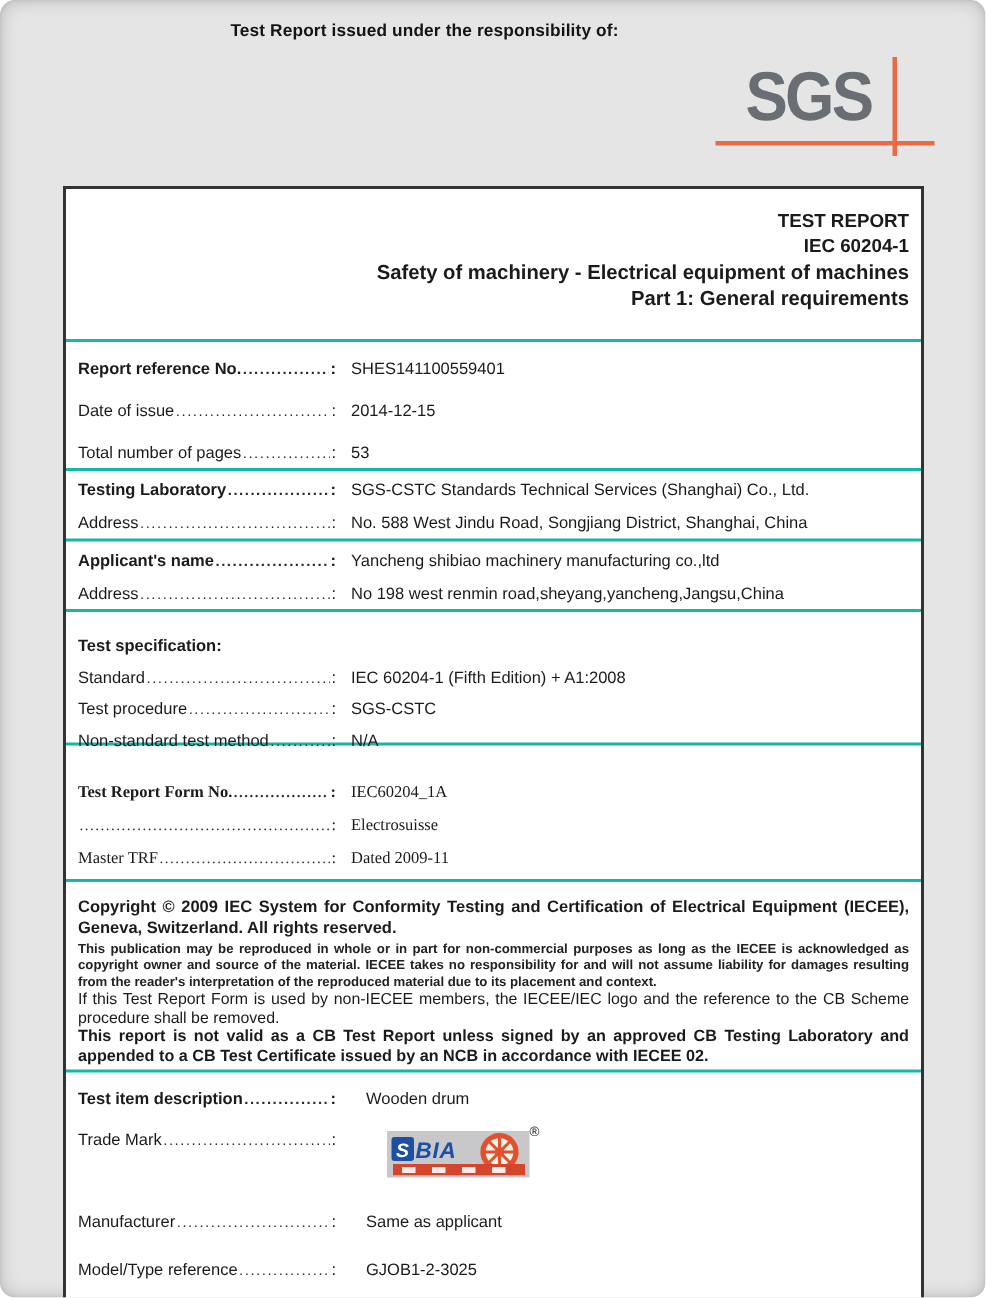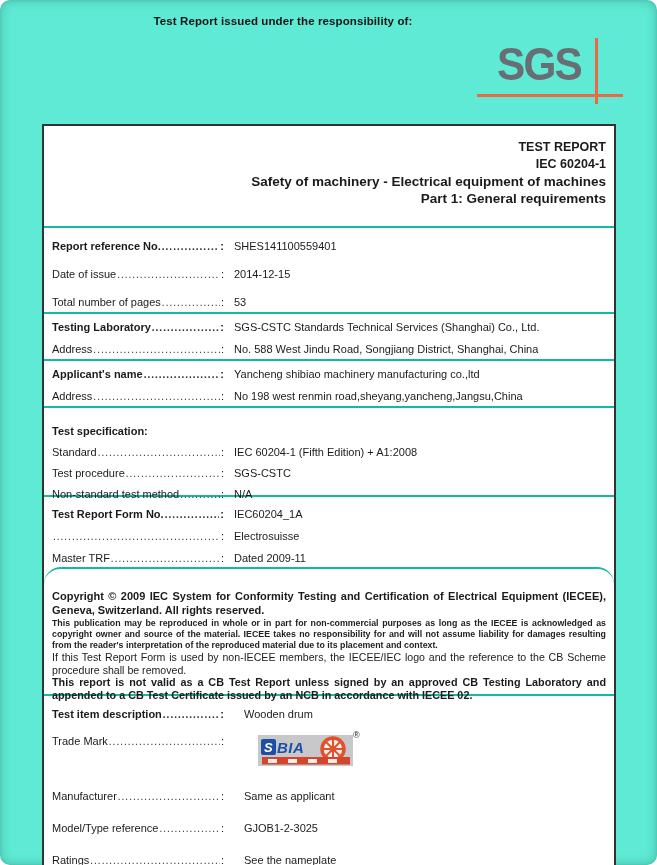--- a/index.html
+++ b/index.html
@@ -2,21 +2,21 @@
 <html><head>
 <meta charset="utf-8">
 <style>
   html,body { margin:0; padding:0; }
   body {
     width:657px; height:865px; position:relative; background:#ffffff;
     font-family:"Liberation Sans", sans-serif; color:#1b1b1b;
     -webkit-font-smoothing:antialiased;
   }
   .scan {
-    position:absolute; inset:0; border-radius:10px; background:#5eead4;
+    position:absolute; inset:0; border-radius:10px; background:#e5e5e5;
     box-shadow: inset 0 0 12px rgba(0,0,0,0.20), inset 0 0 3px rgba(0,0,0,0.10);
     overflow:hidden;
   }
   
   .issued-line {
     position:absolute; top:15px; left:0; width:566px; text-align:center;
     font-weight:bold; font-size:11.5px; color:#141414; letter-spacing:0.1px;
   }
   .sgs-text {
     position:absolute; top:44px; left:497px; font-size:46px; font-weight:bold;
@@ -36,22 +36,22 @@
   .sec.first { border-top:none; }
 
   .sec-title { height:100px; padding-top:13px; text-align:right; font-weight:bold; }
   .sec-title .t-sm { font-size:12.5px; line-height:17px; }
   .sec-title .t-lg { font-size:13.5px; line-height:17px; }
 
   .sec-a { height:86px; padding-top:4px; }
   .sec-b { height:47px; padding-top:2px; }
   .sec-c { height:47px; padding-top:2px; }
   .sec-d { height:89px; padding-top:13px; }
-  .sec-e { height:72px; padding-top:6px; }
-  .sec-copy { height:127px; padding-top:21px;border-radius:17px; }
+  .sec-e { height:91px; padding-top:20px;font-family:Liberation Serif, serif; }
+  .sec-copy { height:127px; padding-top:11px; }
   .sec-last { height:175px; padding-top:4px; }
 
   .row { display:flex; align-items:baseline; font-size:11px; }
   .sec-a .row { height:28px; line-height:28px; }
   .sec-b .row, .sec-c .row { height:22px; line-height:22px; }
   .sec-d .row { height:21px; line-height:21px; }
   .sec-e .row { height:22px; line-height:22px; }
   .sec-last .row { height:32px; line-height:32px;gap:10px; }
   .sec-last .row-first { height:28px; line-height:28px; }
   .row-tm { height:52px !important; align-items:flex-start !important; }

